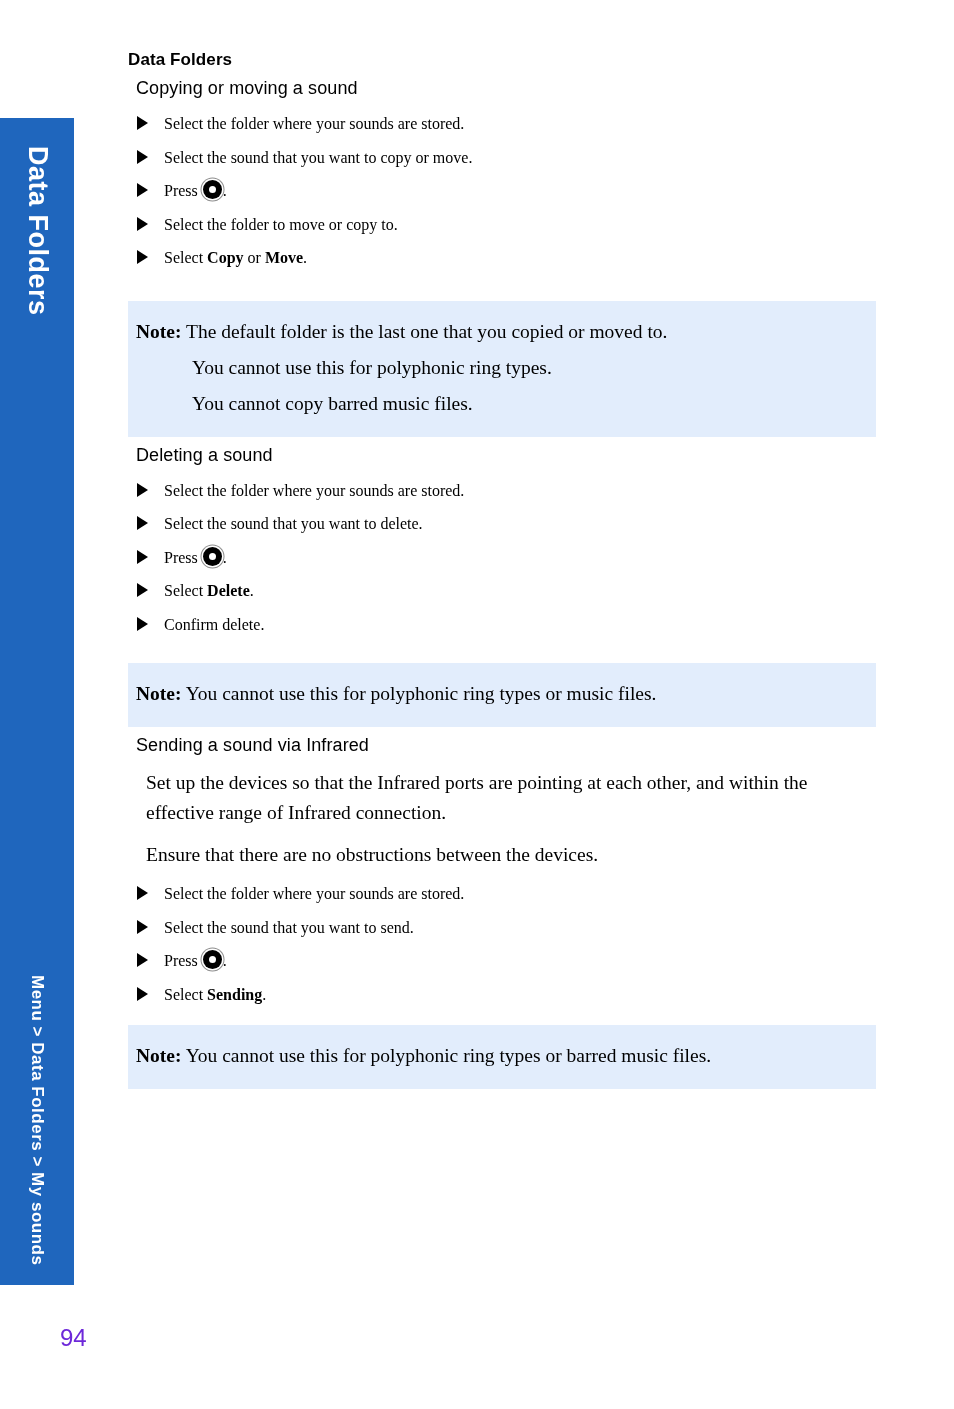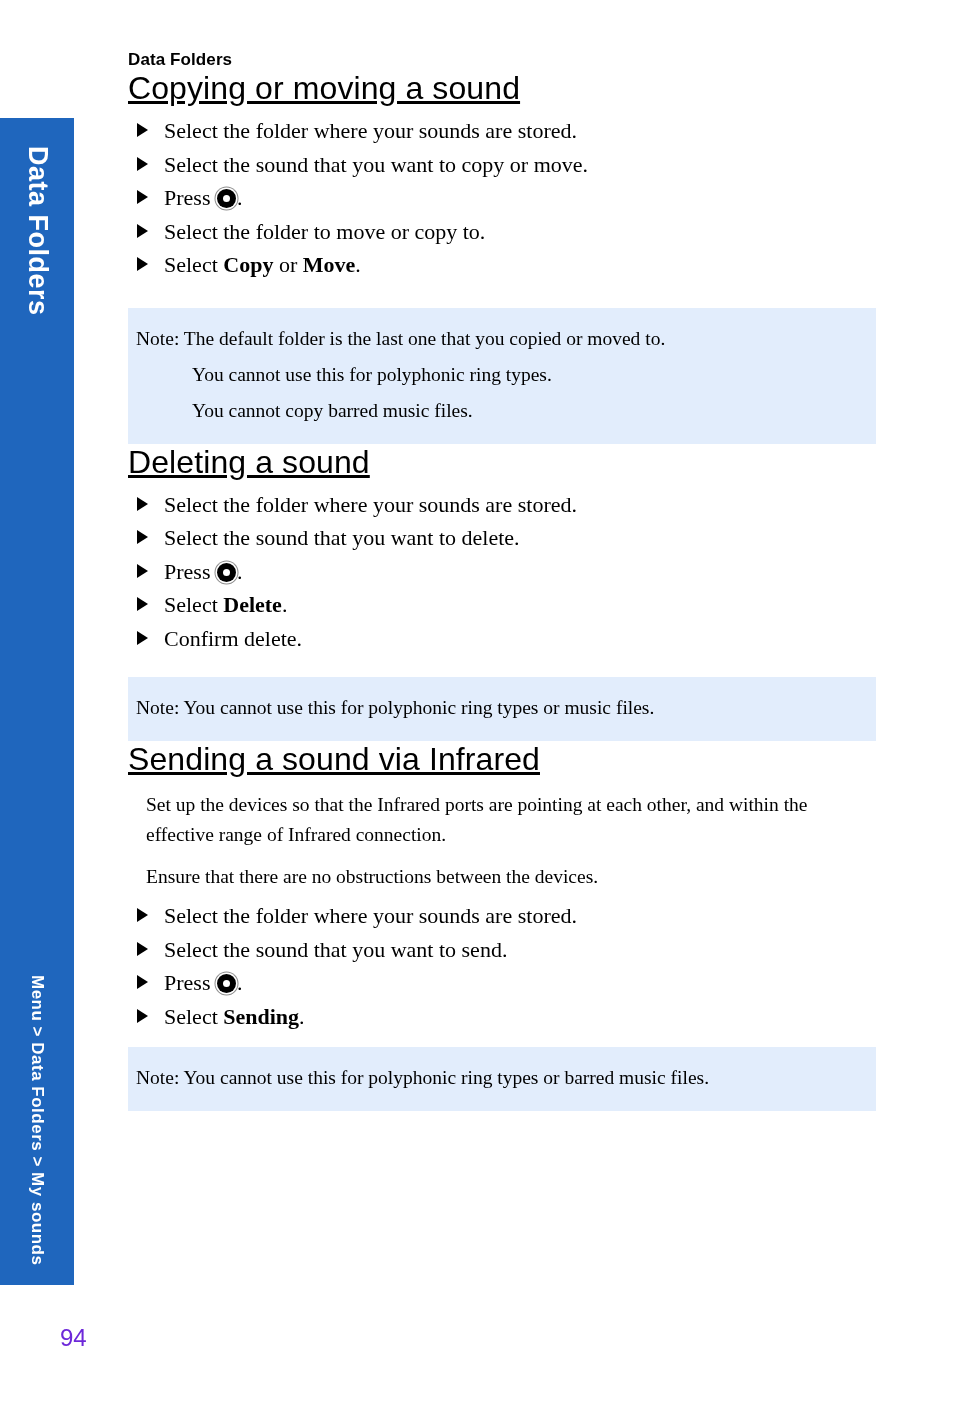--- a/index.html
+++ b/index.html
@@ -60,41 +60,40 @@
     font-size: 17px;
     color: #000000;
     margin-top: 50px;
     margin-bottom: 0;
     letter-spacing: 0.1px;
   }
 
   h2.section-heading {
     font-family: "Liberation Sans", "DejaVu Sans", sans-serif;
     font-weight: normal;
-    font-size: 32px;
-    color: #000000;
-    margin: 0;
+    font-size: 18px;
+    color: #000000;
+    margin: 8px;
     padding: 0;
     letter-spacing: 0.1px;
-    text-decoration: underline;
   }
   .sec-1-heading { margin-top: 37px; }
   .sec-2-heading { margin-top: 30px; }
   .sec-3-heading { margin-top: 30px; }
 
   
   ul.steps {
     list-style: none;
     margin: 7px 0 0 0;
     padding: 0;
   }
   ul.steps li {
     position: relative;
     padding-left: 36px;
-    font-size: 22px;
+    font-size: 16px;
     line-height: 33.5px;
     color: #000000;
   }
   ul.steps li .bullet-tri {
     position: absolute;
     left: 9px;
     top: 9px;
     width: 0;
     height: 0;
     border-top: 7.5px solid transparent;
@@ -134,21 +133,21 @@
     width: 748px;
   }
   .note-1 { margin-top: 26px; }
   .note-2 { margin-top: 22px; }
   .note-3 { margin-top: 14px; }
   .note-line {
     font-size: 19.5px;
     line-height: 36px;
     color: #000000;
   }
-  .note-line .note-label { font-weight: normal; }
+  .note-line .note-label { font-weight: bold; }
   .note-line.indented { padding-left: 56px; }
 
   
   p.body-para {
     font-size: 19.5px;
     line-height: 30px;
     color: #000000;
     margin: 12px 0 0 18px;
   }
 

